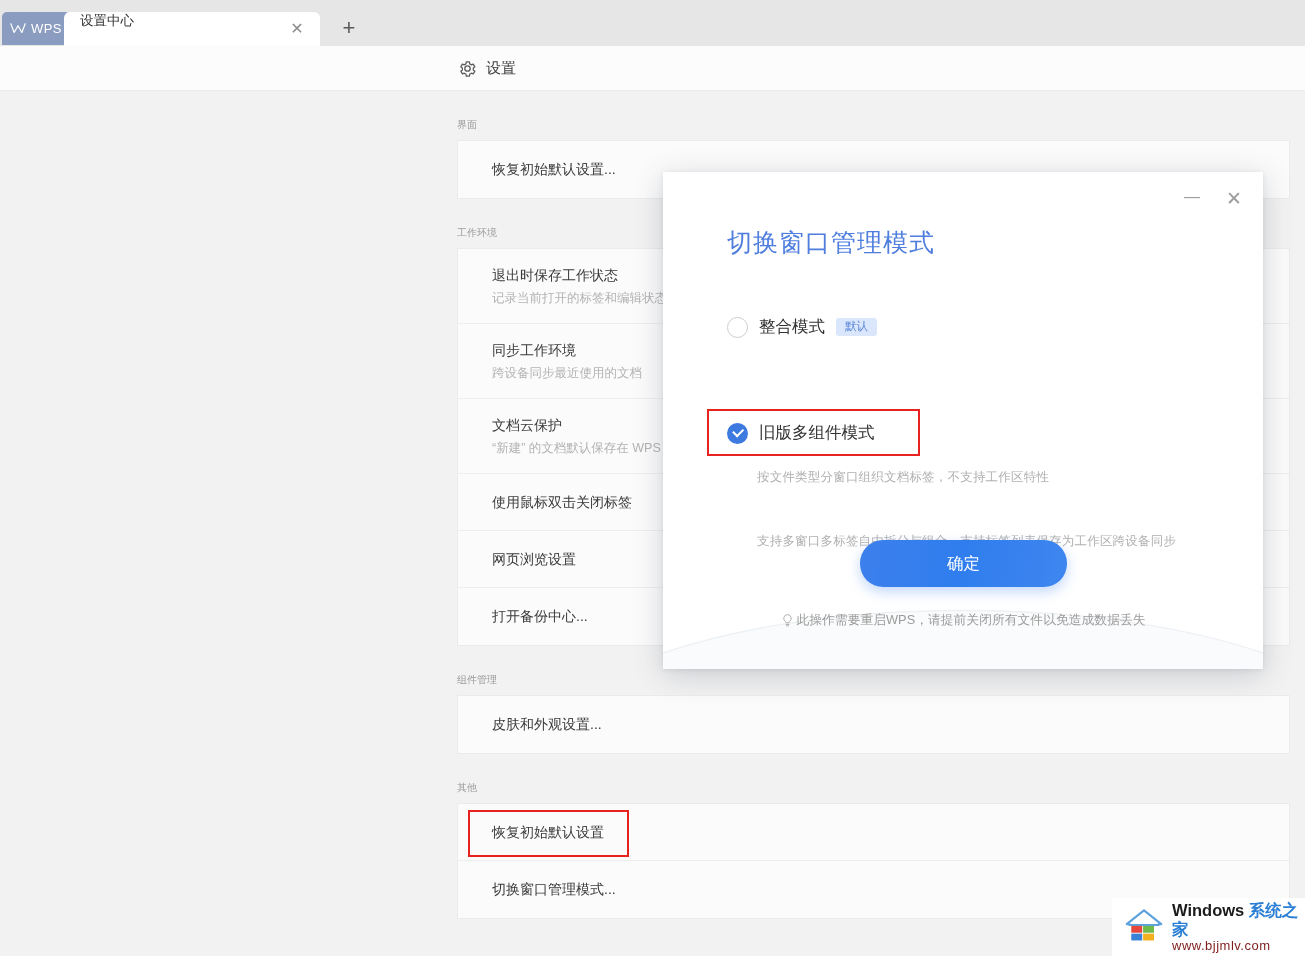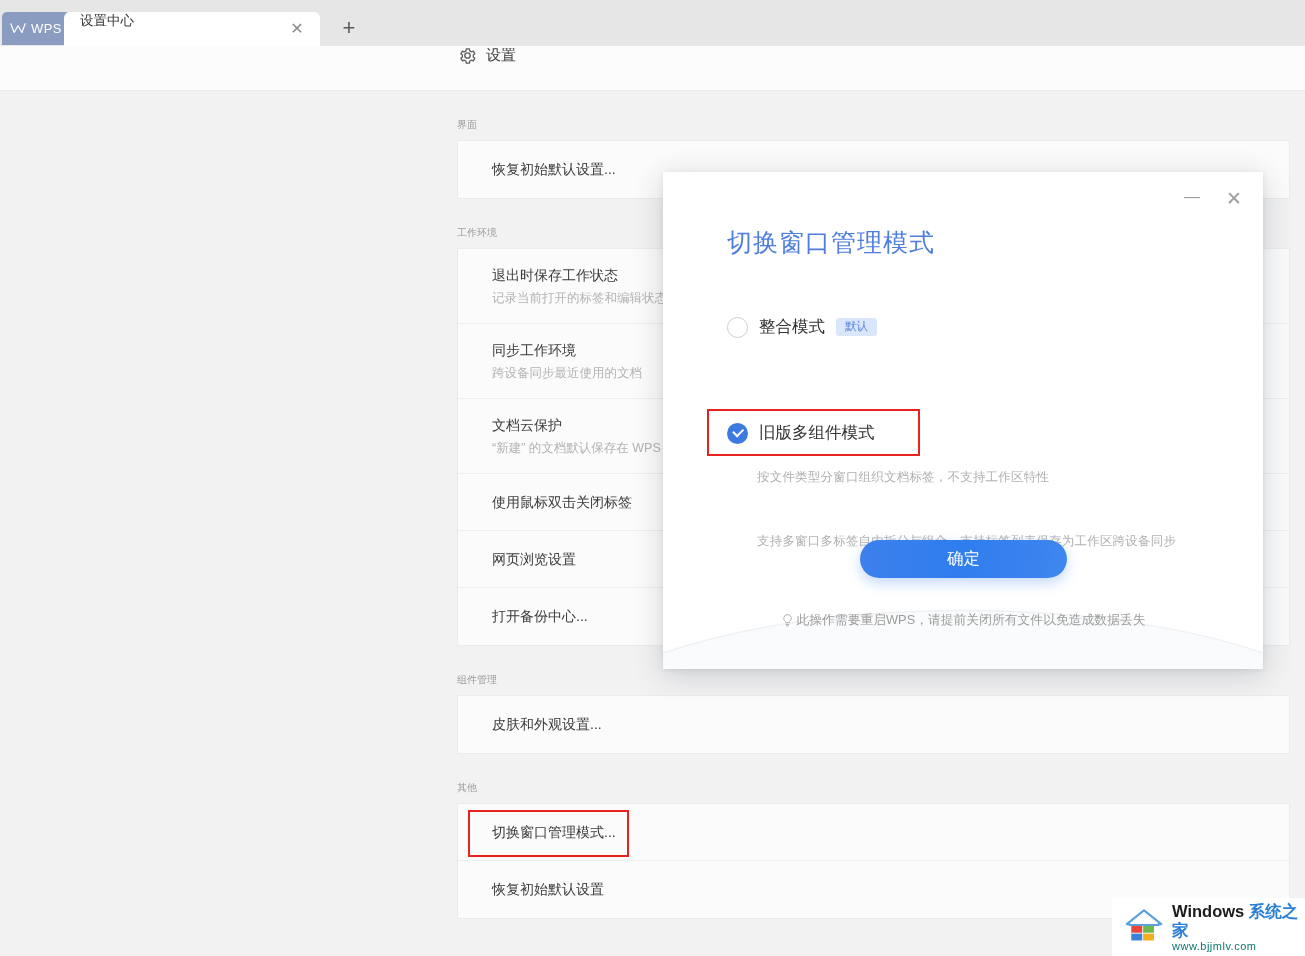--- a/index.html
+++ b/index.html
@@ -42,21 +42,21 @@
   .tab-add {
     position: absolute; left: 337px; top: 16px; width: 24px; height: 24px;
     color: #5a5a5a; font-size: 22px; line-height: 23px; text-align: center;
     font-weight: 300; cursor: pointer;
   }
 
   
   .settings-header {
     position: absolute; left: 0; top: 46px; width: 1305px; height: 45px;
     background: #fcfcfc; border-bottom: 1px solid #ececec;
-    display: flex; align-items: flex-start;
+    display: flex; align-items: center;
   }
   .settings-header .inner {
     display: flex; align-items: center; gap: 9px; margin-left: 458px;
   }
   .gear-icon { width: 19px; height: 19px; display:block; }
   .settings-title { font-size: 15px; color: #3c3c3c; }
 
   
   .content {
     position: absolute; left: 0; top: 91px; width: 1305px; height: 865px;
@@ -119,21 +119,21 @@
   }
   .opt-label { font-size: 16.5px; color: #333333; }
   .badge {
     font-size: 11.5px; color: #5a85d8; background: #d9e6fb;
     padding: 3px 9px 4px; border-radius: 3px; line-height: 1;
   }
   .opt-desc {
     position: absolute; font-size: 12.5px; color: #b0b0b0; letter-spacing: .2px;
   }
   .confirm-btn {
-    position: absolute; left: 197px; top: 368px; width: 207px; height: 38px;
+    position: absolute; left: 197px; top: 368px; width: 207px; height: 47px;
     border: none; border-radius: 23px; cursor: pointer;
     background: linear-gradient(100deg, #3d80ec 0%, #2f7dee 48%, #3f86ef 100%);
     color: #ffffff; font-size: 16.5px;
     font-family: "Liberation Sans", "DejaVu Sans", sans-serif;
     box-shadow: 0 5px 13px rgba(56,126,236,.30);
   }
   .arc {
     position: absolute; left: 0; bottom: 0; width: 600px; height: 100px;
     overflow: hidden; pointer-events: none;
   }
@@ -147,21 +147,21 @@
   
   .watermark {
     position: absolute; left: 1112px; top: 898px; width: 193px; height: 58px;
     background: #ffffff; display: flex; align-items: center; gap: 8px;
     padding-left: 12px;
     justify-content: flex-end;
   }
   .wm-text { display: flex; flex-direction: column; line-height: 1.15; }
   .wm-line1 { font-size: 16.5px; font-weight: bold; color: #1b1b1b; }
   .wm-line1 .cn { color: #2a7fd4; }
-  .wm-line2 { font-size: 11px; color: #0f766e; letter-spacing: .5px; }
+  .wm-line2 { font-size: 13px; color: #7f1d1d; letter-spacing: .5px; }
 </style>
 </head>
 <body>
 
 <div id="root">
 
   <div class="tabbar">
     <div class="wps-btn">
       <span class="wps-glyph">
         <svg viewBox="0 0 20 16" width="16" height="13" aria-hidden="true">
@@ -228,24 +228,24 @@
     <div class="group-label" style="top:582px;">组件管理</div>
     <div class="card" style="top:604px;">
       <div class="row">
         <div class="row-title">皮肤和外观设置...</div>
       </div>
     </div>
 
     <div class="group-label" style="top:690px;">其他</div>
     <div class="card" style="top:712px;">
       <div class="row">
+        <div class="row-title">恢复初始默认设置</div>
+      </div>
+      <div class="row">
         <div class="row-title">切换窗口管理模式...</div>
-      </div>
-      <div class="row">
-        <div class="row-title">恢复初始默认设置</div>
       </div>
     </div>
 
     <div class="redbox" style="left:468px; top:719px; width:161px; height:47px;"></div>
   </div>
 
   <div class="dlg-shadow">
 
     <div class="dlg-min">—</div>
     <div class="dlg-close">✕</div>

